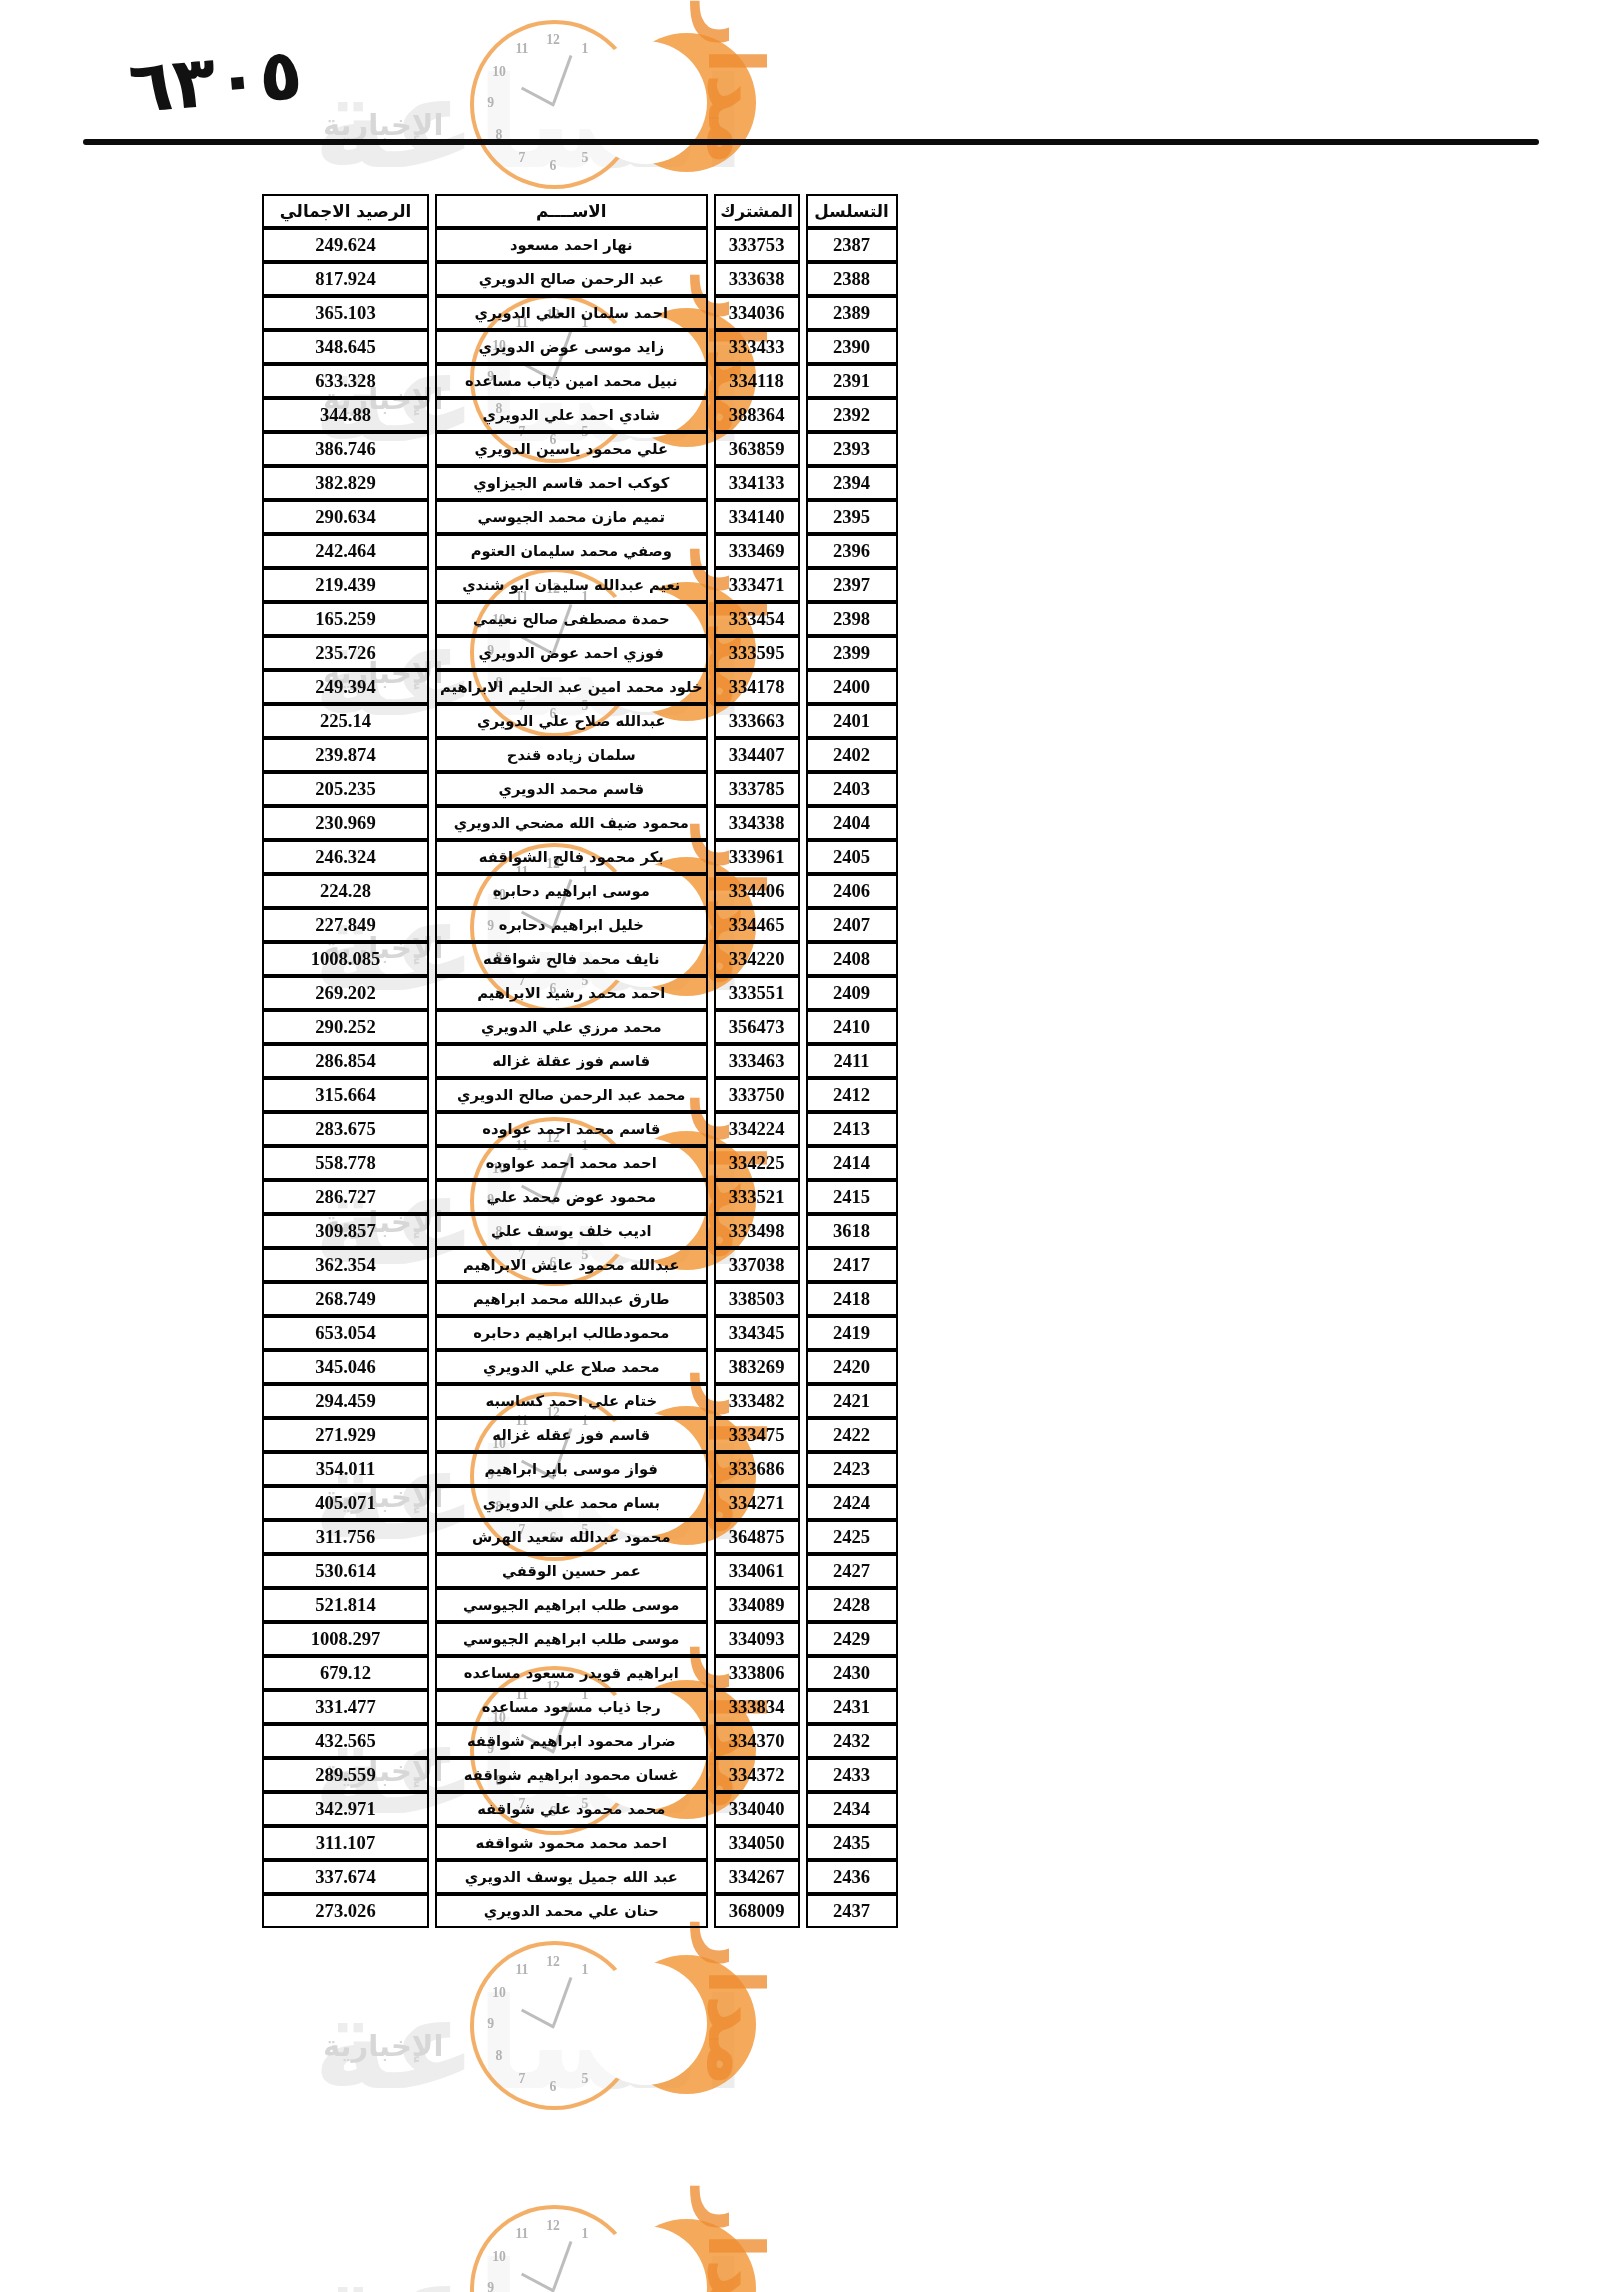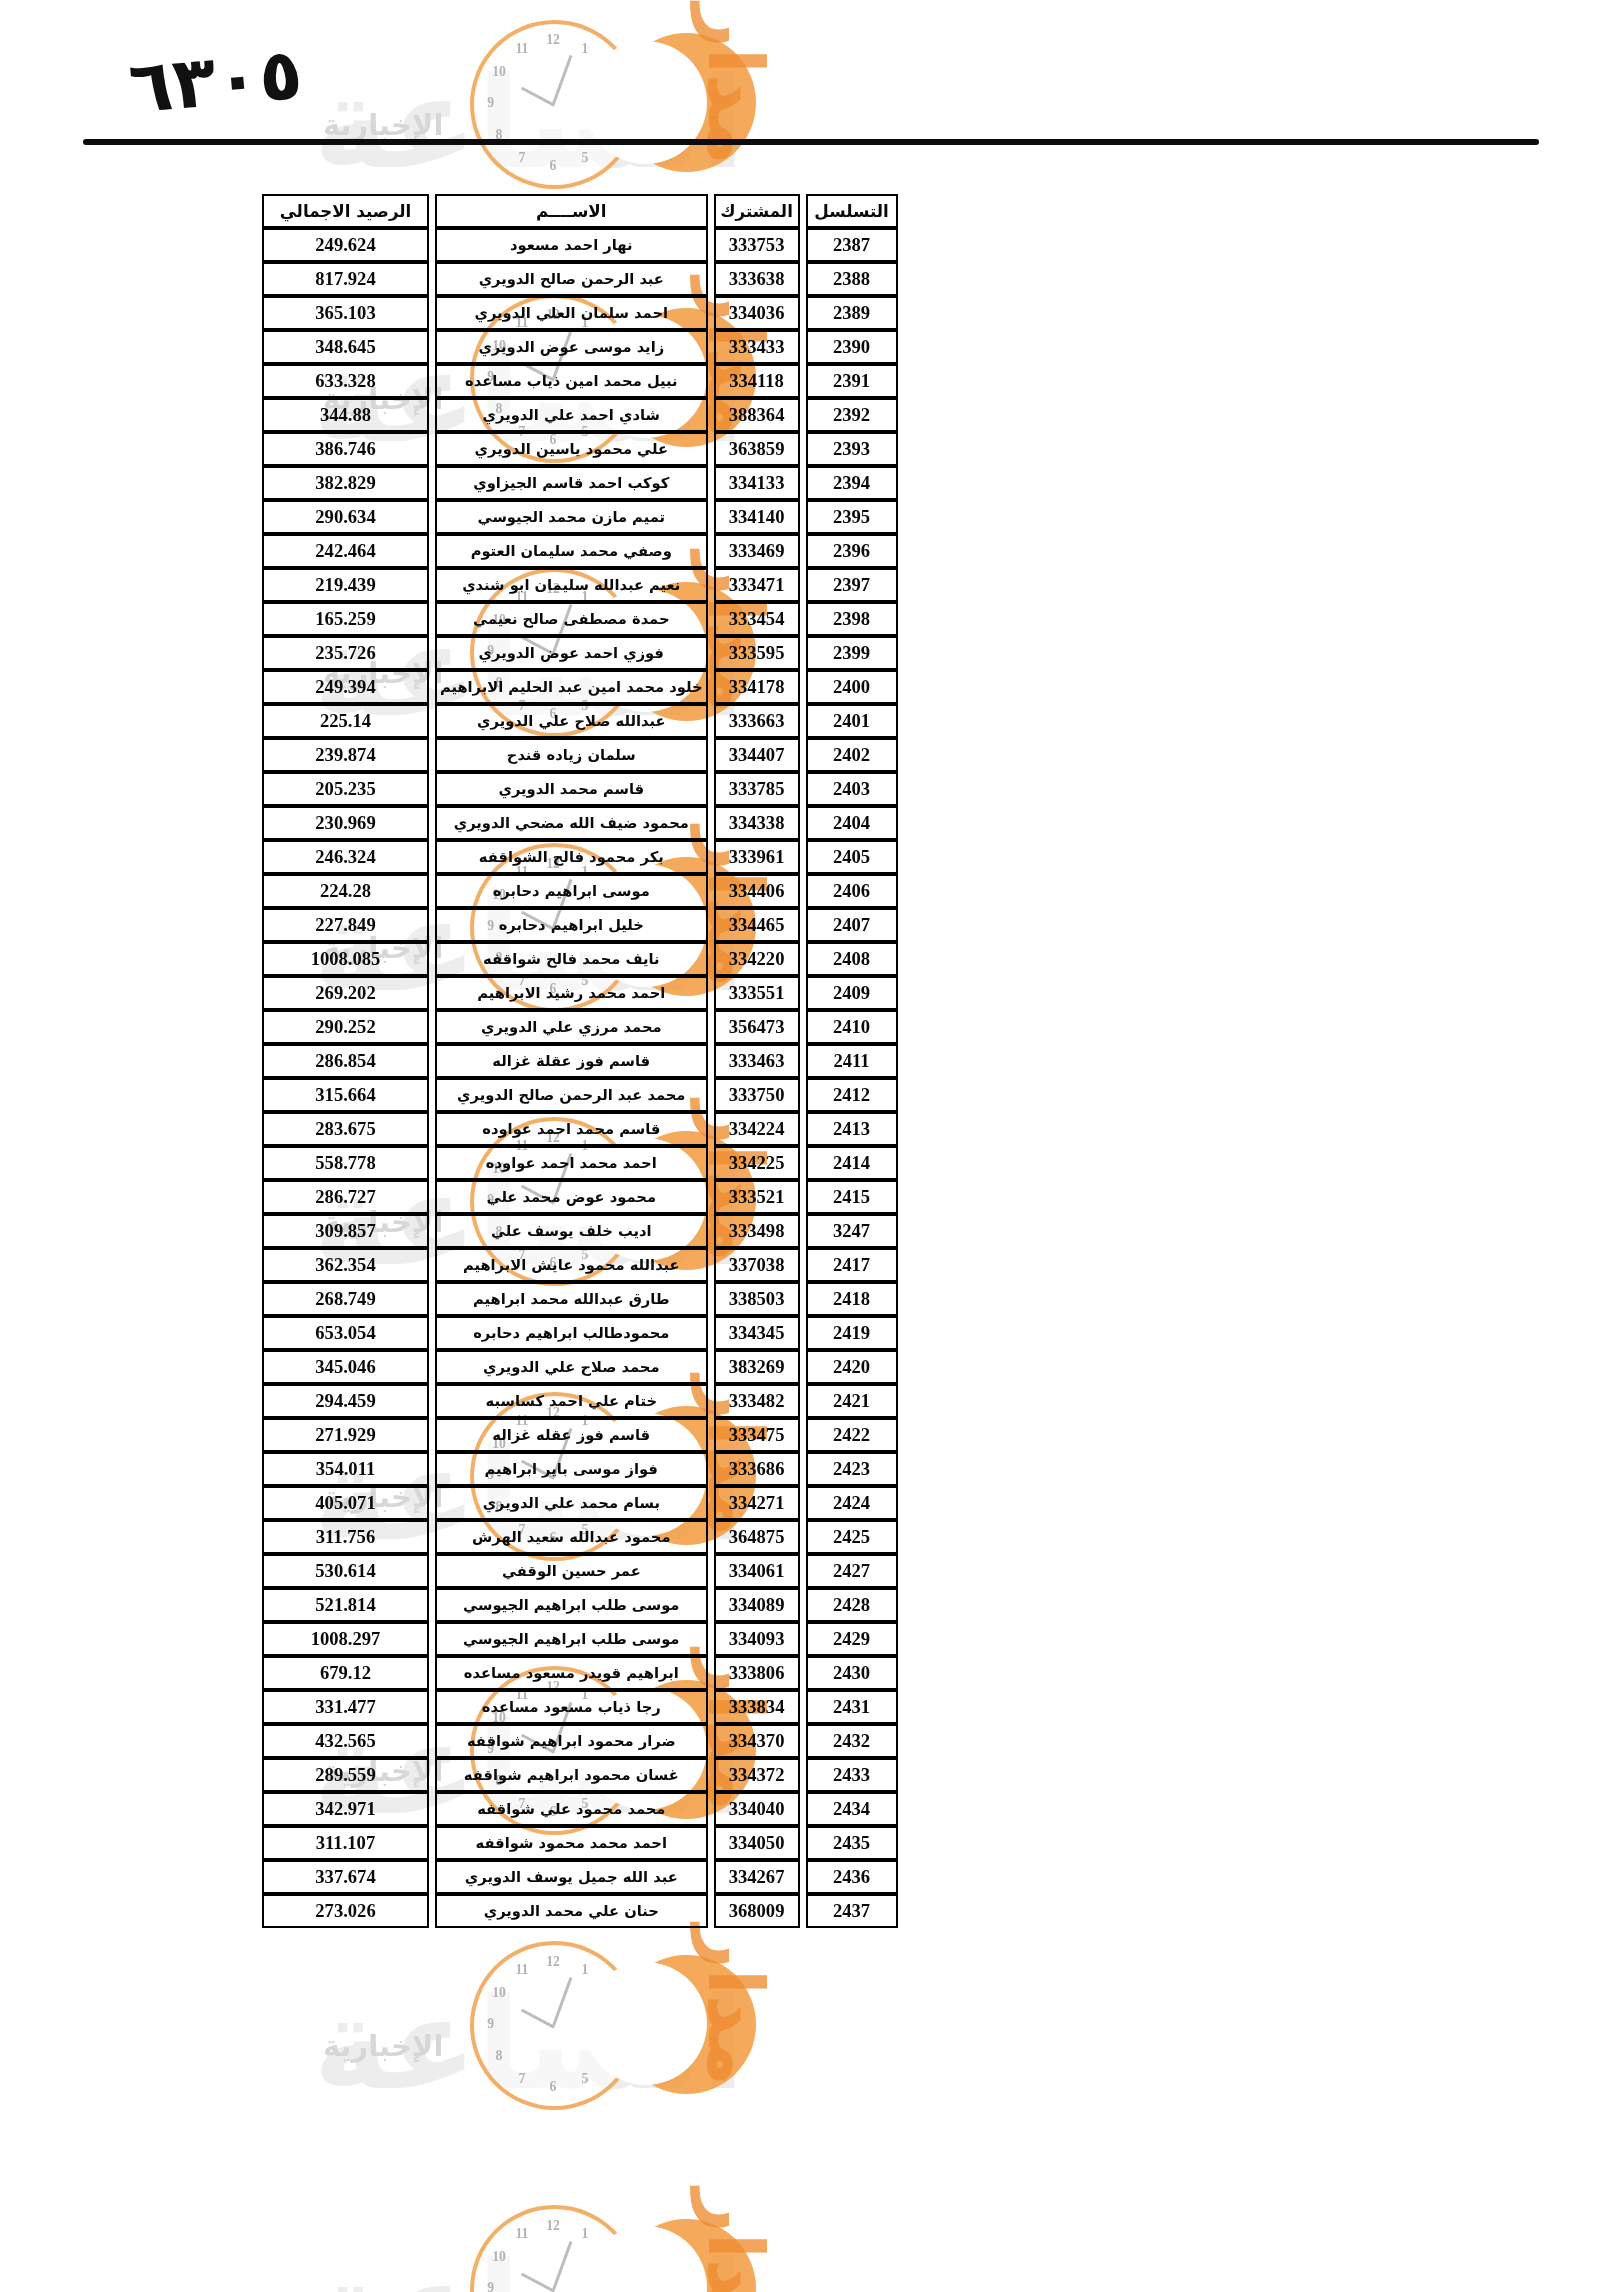--- a/index.html
+++ b/index.html
@@ -442,21 +442,21 @@
             <td class="ar">احمد محمد احمد عواوده</td>
             <td class="num">558.778</td>
           </tr>
           <tr>
             <td class="num">2415</td>
             <td class="num">333521</td>
             <td class="ar">محمود عوض محمد علي</td>
             <td class="num">286.727</td>
           </tr>
           <tr>
-            <td class="num">3247</td>
+            <td class="num">3618</td>
             <td class="num">333498</td>
             <td class="ar">اديب خلف يوسف علي</td>
             <td class="num">309.857</td>
           </tr>
           <tr>
             <td class="num">2417</td>
             <td class="num">337038</td>
             <td class="ar">عبدالله محمود عايش الابراهيم</td>
             <td class="num">362.354</td>
           </tr>

